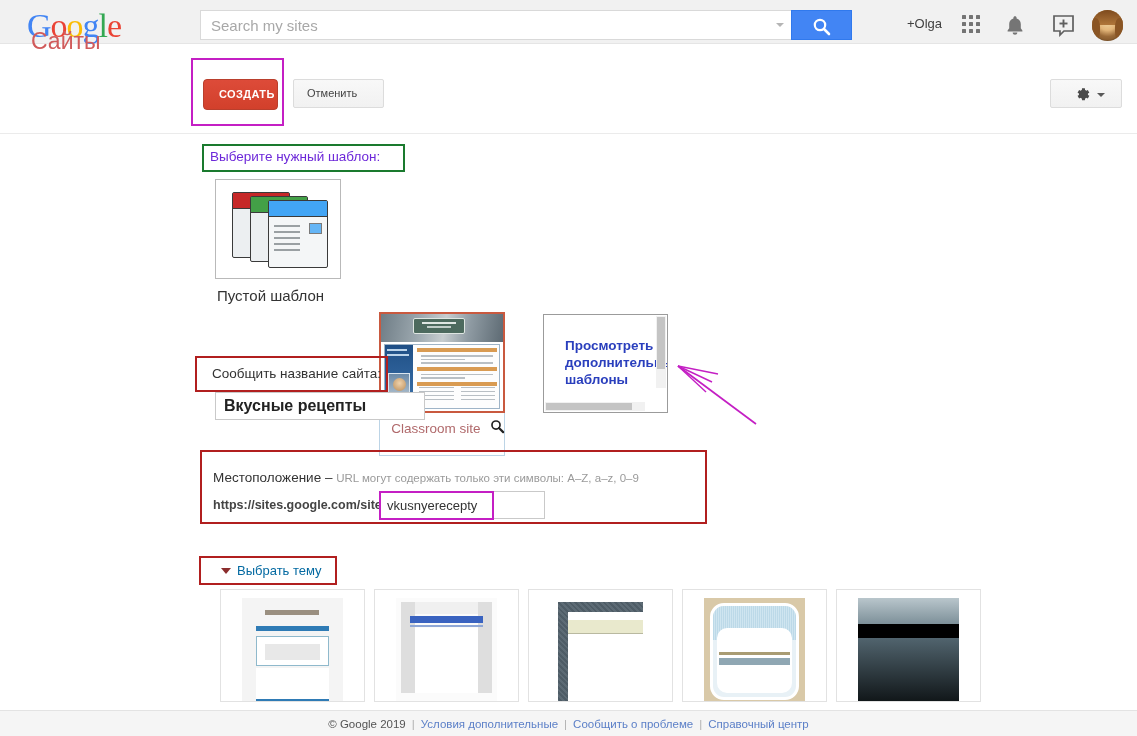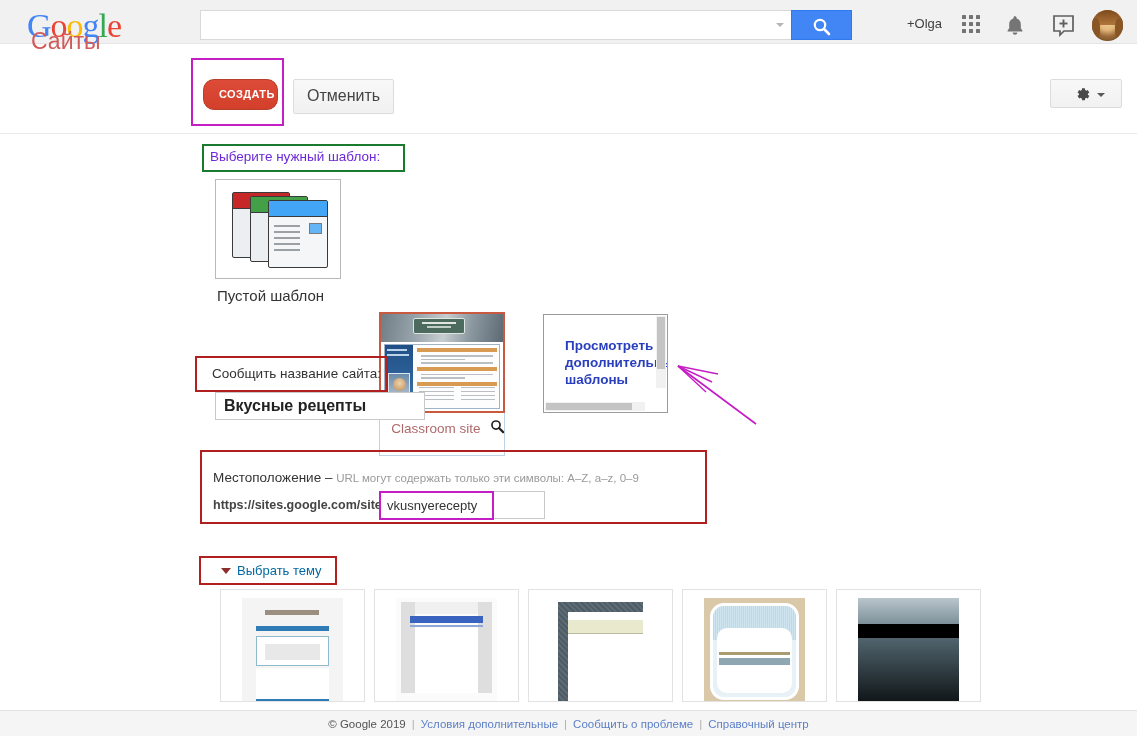--- a/index.html
+++ b/index.html
@@ -84,30 +84,30 @@
     position: absolute; top: 51px; left: 0; width: 1137px; height: 83px;
     background: #fff; border-bottom: 1px solid #ebebeb;
   }
   .sitestitle {
     position: absolute; left: 31px; top: 28px;
     font-size: 23px; color: #d15b5b; font-weight: normal;
   }
   .btn-create {
     position: absolute; left: 203px; top: 79px;
     background: #d9452e; background-image: linear-gradient(#dd4b39, #d2402b);
-    color: #fff; border: 1px solid #b93f2d; border-radius: 11px;
+    color: #fff; border: 1px solid #b93f2d; border-radius: 4px;
     font-size: 11px; font-weight: bold; letter-spacing: .4px;
     padding: 8px 2px 9px 15px; cursor: pointer;
     font-family: "Liberation Sans", sans-serif;
   }
   .btn-cancel {
     position: absolute; left: 293px; top: 79px;
     background: #f5f5f5; background-image: linear-gradient(#f8f8f8,#f1f1f1);
     color: #444; border: 1px solid #dcdcdc; border-radius: 2px;
-    font-size: 16px; padding: 7px 13px 8px 13px; cursor: pointer;
+    font-size: 11px; padding: 7px 26px 8px 13px; cursor: pointer;
     font-family: "Liberation Sans", sans-serif;
   }
   .btn-gear {
     position: absolute; left: 1050px; top: 79px; width: 72px; height: 29px;
     background-image: linear-gradient(#f8f8f8,#f1f1f1);
     border: 1px solid #dcdcdc; border-radius: 2px; cursor: pointer;
   }
   .btn-gear .g { position:absolute; left:22px; top:5px; }
   .btn-gear .cr {
     position:absolute; left:46px; top:13px; width:0;height:0;
@@ -279,20 +279,21 @@
 
 <div class="page">
 
   <div class="topbar">
     <div class="glogo">
       <span class="l-b">G</span><span class="l-r">o</span><span class="l-y">o</span><span class="l-b">g</span><span class="l-g">l</span><span class="l-r">e</span>
     </div>
 
     <div class="searchwrap">
       <div class="searchbox">
+        <input type="text" placeholder="Search my sites" style="">
         <div class="search-caret"></div>
       </div>
       <div class="searchbtn">
         <svg width="20" height="20" viewBox="0 0 20 20">
           <circle cx="8" cy="8" r="5.2" fill="none" stroke="#fff" stroke-width="2.2"></circle>
           <line x1="12" y1="12" x2="17" y2="17" stroke="#fff" stroke-width="2.6" stroke-linecap="round"></line>
         </svg>
       </div>
     </div>
 

